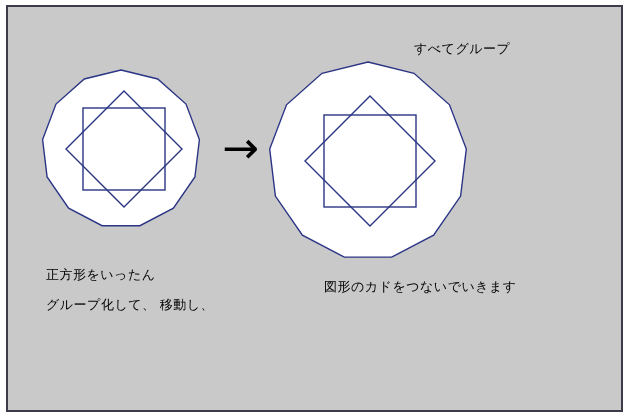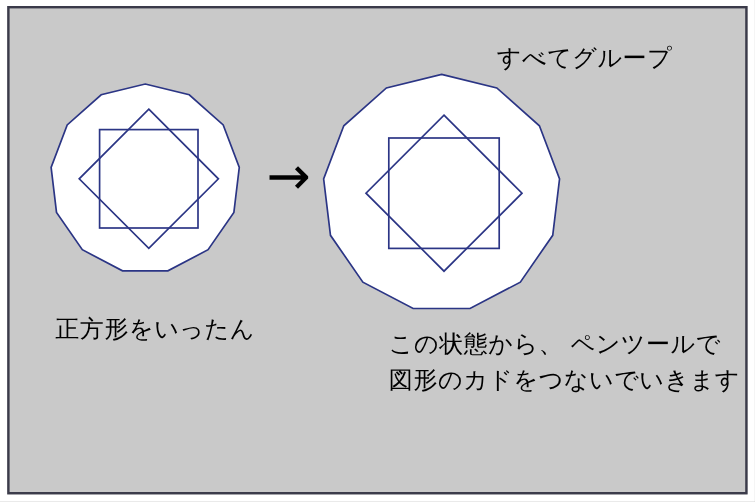--- a/index.html
+++ b/index.html
@@ -10,21 +10,21 @@
   }
   .frame{
     position:absolute;left:6px;top:5px;right:6px;bottom:6px;
     background:#c9c9c9;
     border:2px solid #3b3b4a;
     box-sizing:border-box;
   }
   .stage{position:absolute;left:0;top:0;width:629px;height:418px;}
   svg{position:absolute;left:0;top:0;}
   .annotation{
-    position:absolute;color:#000000;font-size:20px;line-height:30px;
+    position:absolute;color:#000000;font-size:13px;line-height:30px;
     white-space:nowrap;letter-spacing:0.5px;
   }
   .arrow{
     position:absolute;left:222px;top:122px;font-size:44px;color:#000000;
     font-family:"DejaVu Sans",sans-serif;
   }
 </style>
 </head>
 <body>
 
@@ -48,20 +48,20 @@
   </svg>
 
   <div class="arrow">→</div>
 
   <div class="annotation" style="left:414px;top:34px;">
     <div>すべてグループ</div>
   </div>
 
   <div class="annotation" style="left:46px;top:260px;">
     <div>正方形をいったん</div>
+    <div>グループ化して、 移動し、</div>
   </div>
 
   <div class="annotation" style="left:324px;top:272px;">
-    <div>この状態から、 ペンツールで</div>
     <div>図形のカドをつないでいきます</div>
   </div>
 
 </div>
 
 </body></html>

